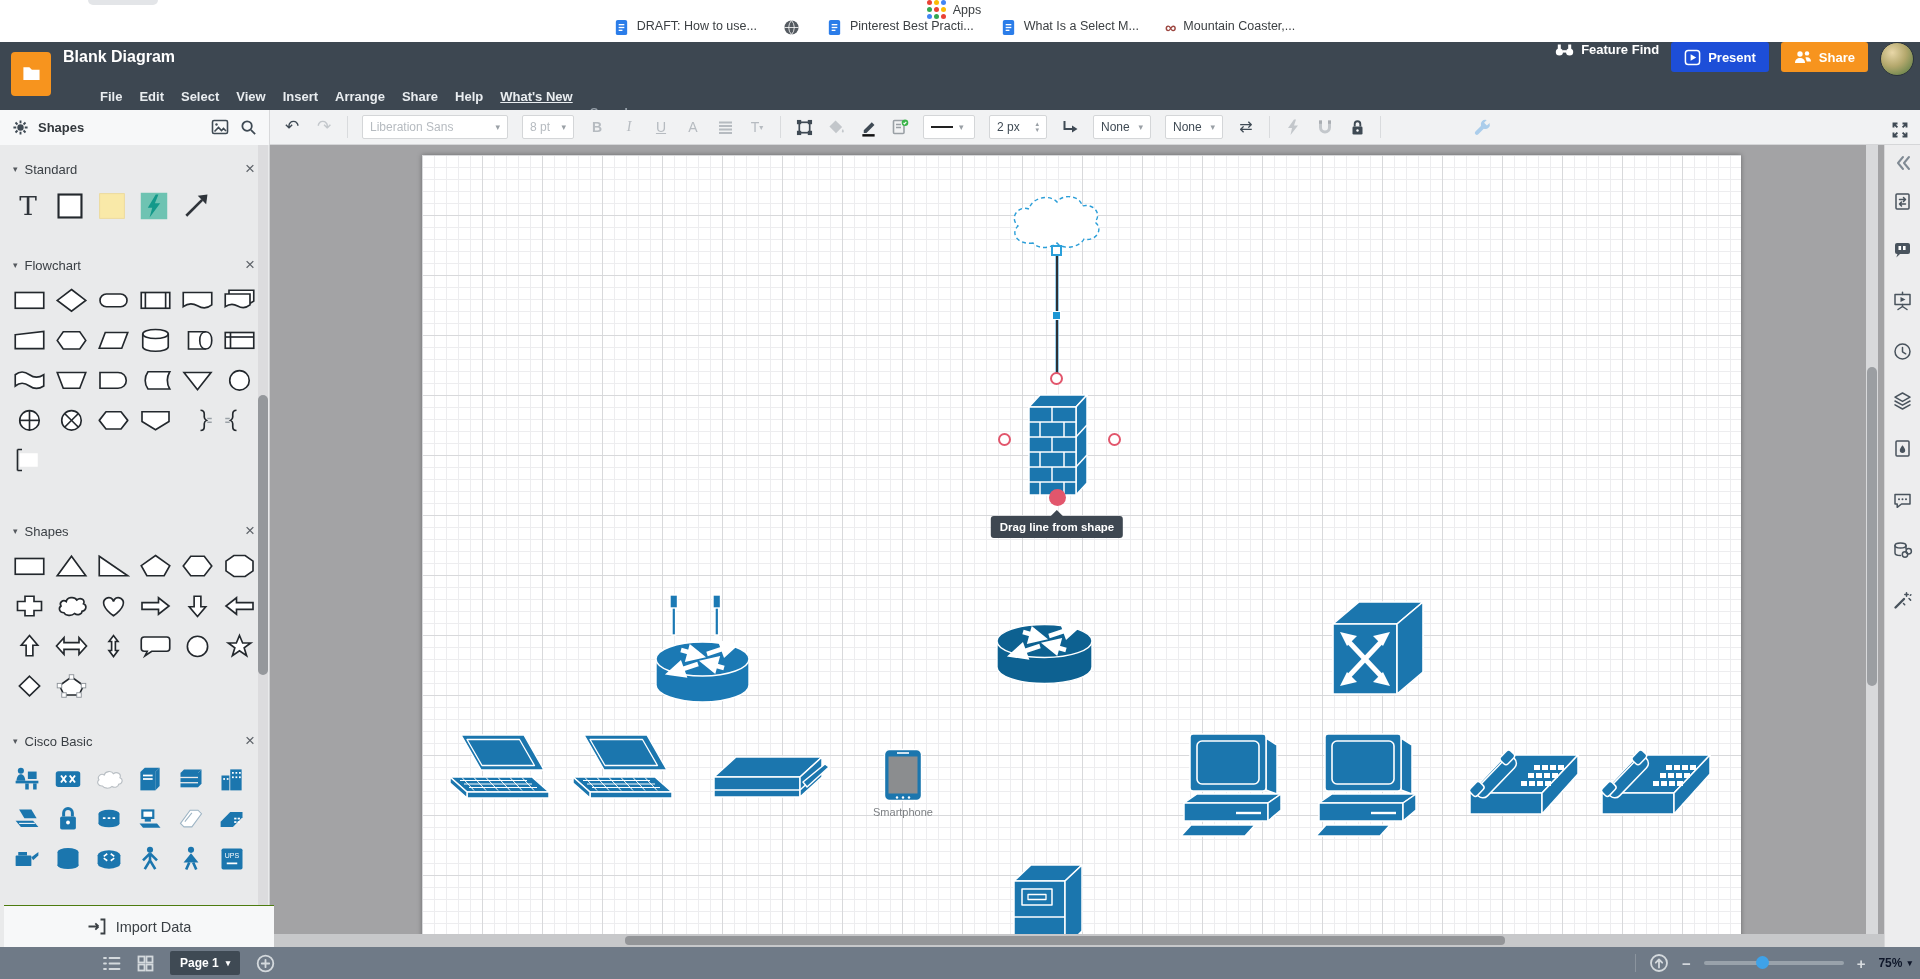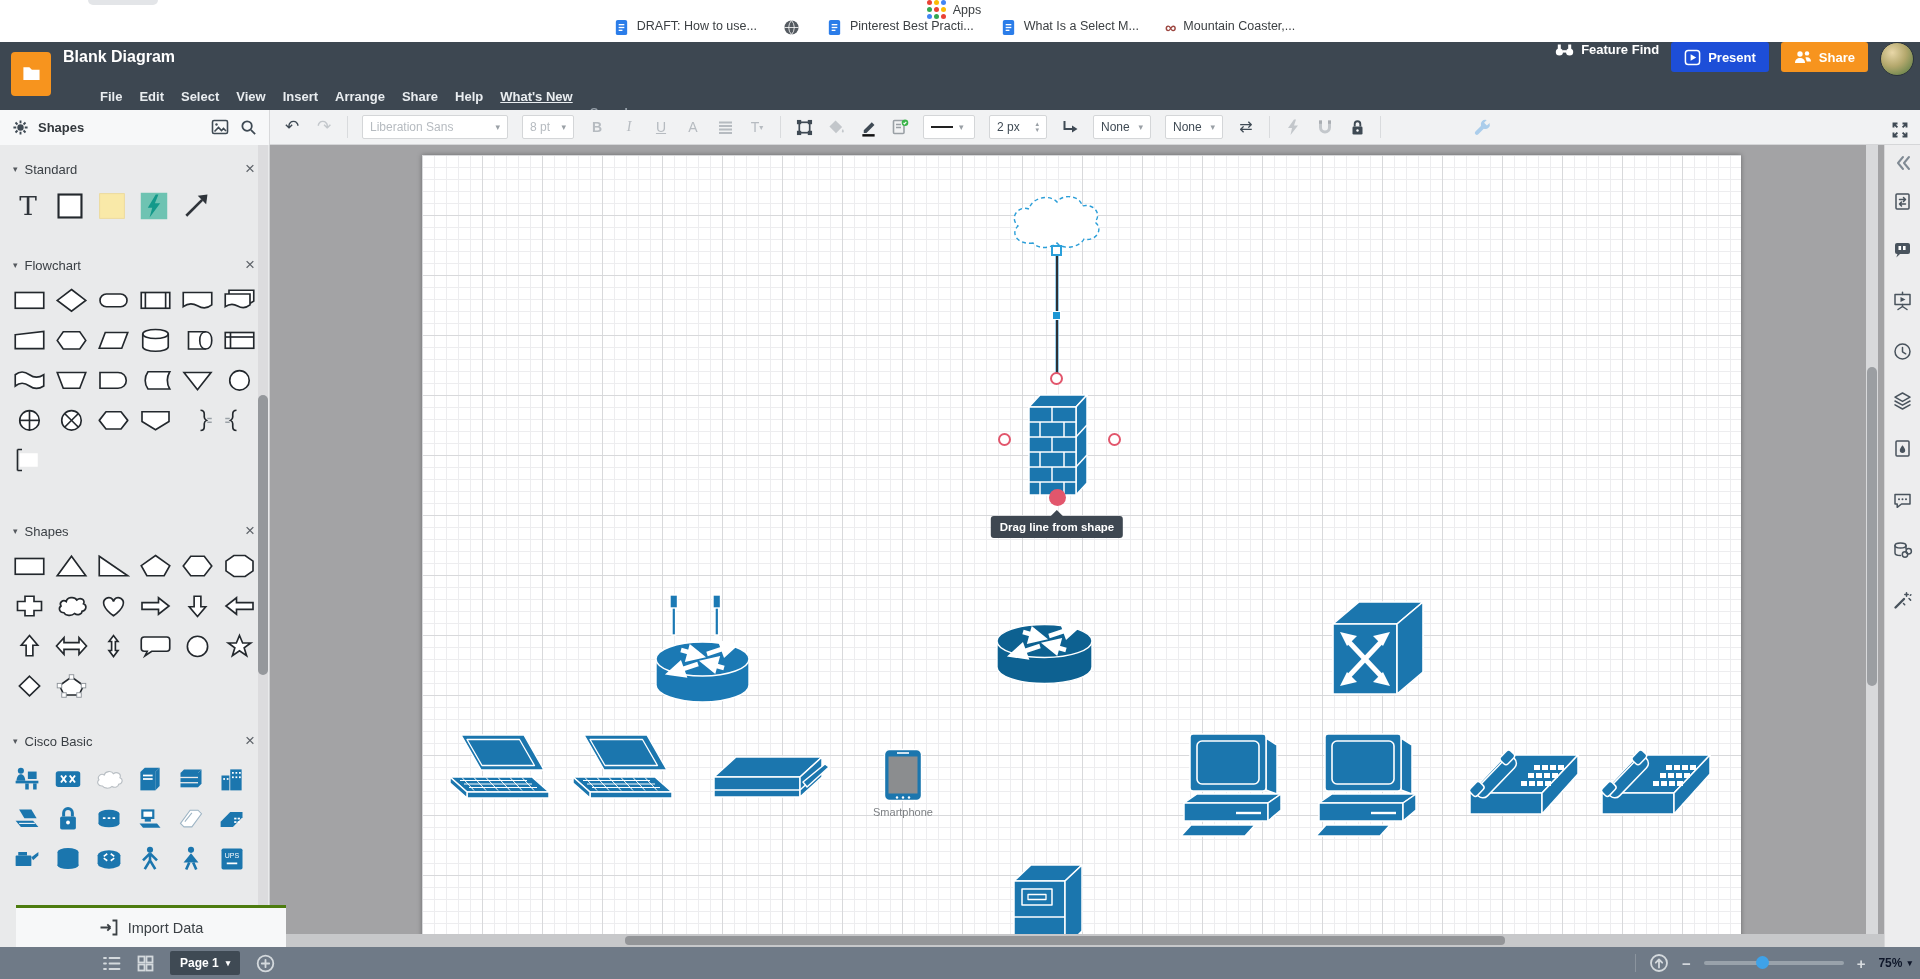--- a/index.html
+++ b/index.html
@@ -60,21 +60,21 @@
   .grid.cis{grid-template-columns:repeat(6,28px);column-gap:13px;row-gap:12px;padding-top:10px;}
   .tile{width:33px;height:26px;cursor:grab;}
   .tile svg{width:100%;height:100%;stroke:#23282d;fill:#fff;stroke-width:2.2;}
   .stile{width:30px;height:30px;cursor:grab;}
   .stile svg{width:100%;height:100%;stroke:none;fill:none;}
   .ctile{width:28px;height:28px;cursor:grab;}
   .ctile svg{width:100%;height:100%;fill:#1b76ae;stroke:none;}
   .mt26{margin-top:26px;} .mt40{margin-top:40px;} .mt24{margin-top:24px;}
   .sb-track{position:absolute;right:1px;top:0;width:10px;height:802px;background:#dcdcde;}
   .sb-thumb{position:absolute;right:1px;top:250px;width:10px;height:280px;background:#95989c;border-radius:5px;}
-  .import-row{position:absolute;left:16px;top:905px;width:270px;height:42px;background:#f7f8f9;border-top:3px solid #4d7c0f;display:flex;align-items:center;justify-content:center;gap:10px;cursor:pointer;z-index:5;}
+  .import-row{position:absolute;left:4px;top:905px;width:270px;height:42px;background:#f7f8f9;border-top:1px solid #4d7c0f;display:flex;align-items:center;justify-content:center;gap:10px;cursor:pointer;z-index:5;}
   .import-row span{font-size:14.5px;color:#3b4045;}
 
   
   .canvas{position:absolute;left:270px;top:145px;width:1614px;height:802px;background:#a3a3a5;overflow:hidden;}
   .page{position:absolute;left:152px;top:2px;width:1319px;height:787px;background-color:#fff;overflow:hidden;box-shadow:0 0 5px rgba(0,0,0,.35);
     background-image:
       linear-gradient(#d8d9db 1px,transparent 1px),
       linear-gradient(90deg,#d8d9db 1px,transparent 1px),
       linear-gradient(#ededef 1px,transparent 1px),
       linear-gradient(90deg,#ededef 1px,transparent 1px);

